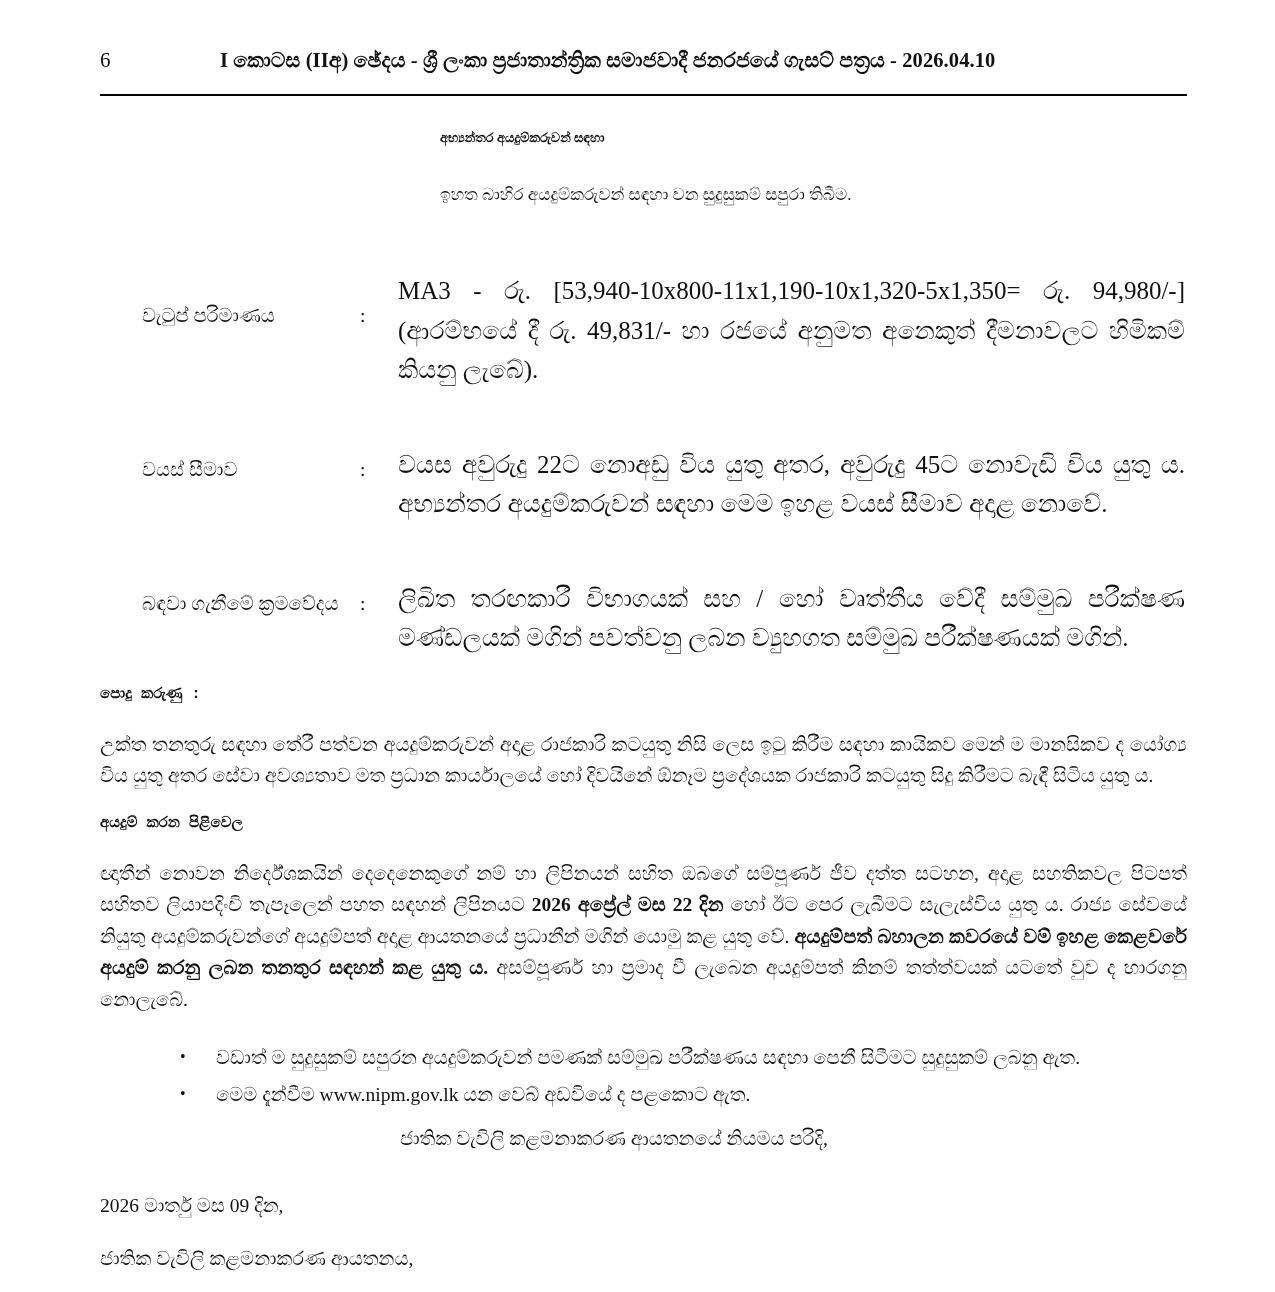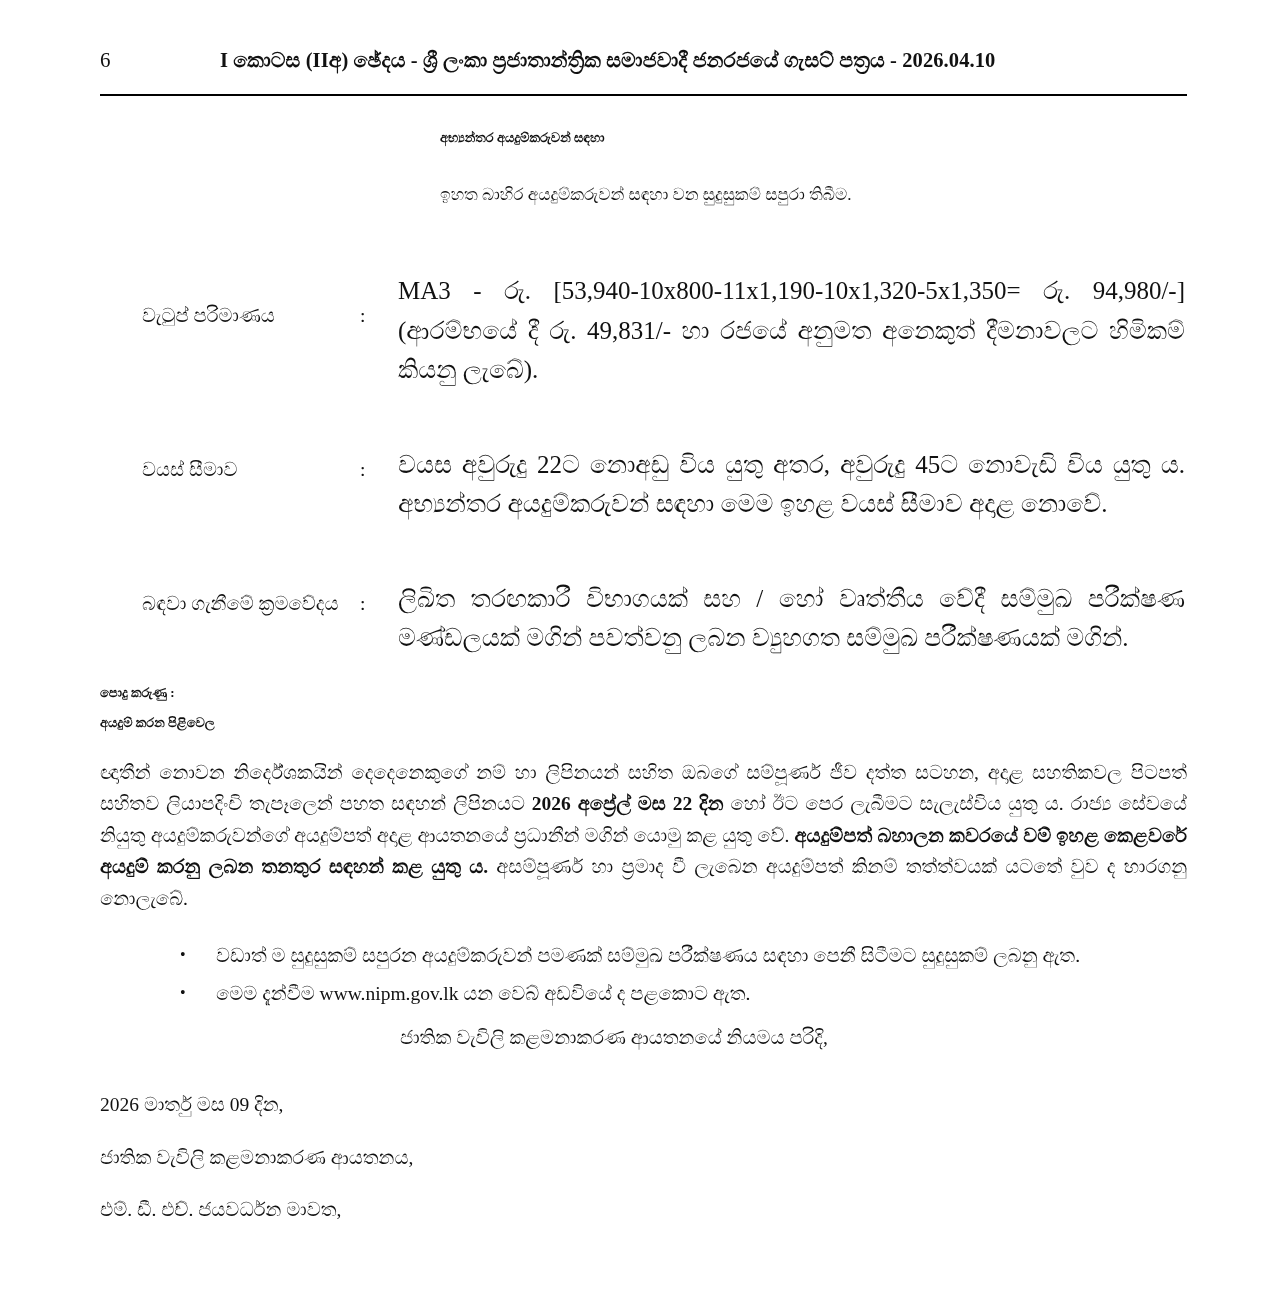--- a/index.html
+++ b/index.html
@@ -94,24 +94,25 @@
     flex: 1 1 auto;
     font-size: 25px;
     line-height: 1.58;
     text-align: justify;
     padding-right: 2px;
     margin-top: 28px;
   }
 
   
   .section-title {
-    font-size: 13px;
+    font-size: 15px;
     font-weight: bold;
-    margin-top: 14px;
+    margin-top: 22px;
     margin-bottom: 0;
+    font-family: Liberation Mono, monospace;
   }
   .section-title.italic {
     font-style: italic;
   }
   .para {
     font-size: 19.5px;
     line-height: 1.62;
     text-align: justify;
     margin-top: 26px;
   }
@@ -200,20 +201,21 @@
 
       <div class="detail-row">
         <div class="detail-label">බඳවා ගැනීමේ ක්‍රමවේදය</div>
         <div class="detail-colon">:</div>
         <div class="detail-value">ලිඛිත තරඟකාරී විභාගයක් සහ / හෝ වෘත්තීය වේදී සම්මුඛ පරීක්ෂණ මණ්ඩලයක් මගින් පවත්වනු ලබන ව්‍යුහගත සම්මුඛ පරීක්ෂණයක් මගින්.</div>
       </div>
 
     </div>
 
     <div class="section-title">පොදු කරුණු :</div>
+    <div class="para">උක්ත තනතුරු සඳහා තේරී පත්වන අයදුම්කරුවන් අදාළ රාජකාරි කටයුතු නිසි ලෙස ඉටු කිරීම සඳහා කායිකව මෙන් ම මානසිකව ද යෝග්‍ය විය යුතු අතර සේවා අවශ්‍යතාව මත ප්‍රධාන කාර්යාලයේ හෝ දිවයිනේ ඕනෑම ප්‍රදේශයක රාජකාරි කටයුතු සිදු කිරීමට බැඳී සිටිය යුතු ය.</div>
 
     <div class="section-title">අයදුම් කරන පිළිවෙල</div>
     <div class="para"><span>ඥාතීන් නොවන නිර්දේශකයින් දෙදෙනෙකුගේ නම් හා ලිපිනයන් සහිත ඔබගේ සම්පූර්ණ ජීව දත්ත සටහන, අදාළ සහතිකවල පිටපත් සහිතව ලියාපදිංචි තැපෑලෙන් පහත සඳහන් ලිපිනයට </span><b>2026 අප්‍රේල් මස 22 දින</b><span> හෝ ඊට පෙර ලැබීමට සැලැස්විය යුතු ය. රාජ්‍ය සේවයේ නියුතු අයදුම්කරුවන්ගේ අයදුම්පත් අදාළ ආයතනයේ ප්‍රධානීන් මගින් යොමු කළ යුතු වේ. </span><b>අයදුම්පත් බහාලන කවරයේ වම් ඉහළ කෙළවරේ අයදුම් කරනු ලබන තනතුර සඳහන් කළ යුතු ය.</b><span> අසම්පූර්ණ හා ප්‍රමාද වී ලැබෙන අයදුම්පත් කිනම් තත්ත්වයක් යටතේ වුව ද භාරගනු නොලැබේ.</span></div>
 
     <ul class="bullets">
       <li class="bullet-item">
         <span class="bullet-dot">•</span>
         <span class="bullet-text">වඩාත් ම සුදුසුකම් සපුරන අයදුම්කරුවන් පමණක් සම්මුඛ පරීක්ෂණය සඳහා පෙනී සිටීමට සුදුසුකම් ලබනු ඇත.</span>
       </li>
       <li class="bullet-item">

